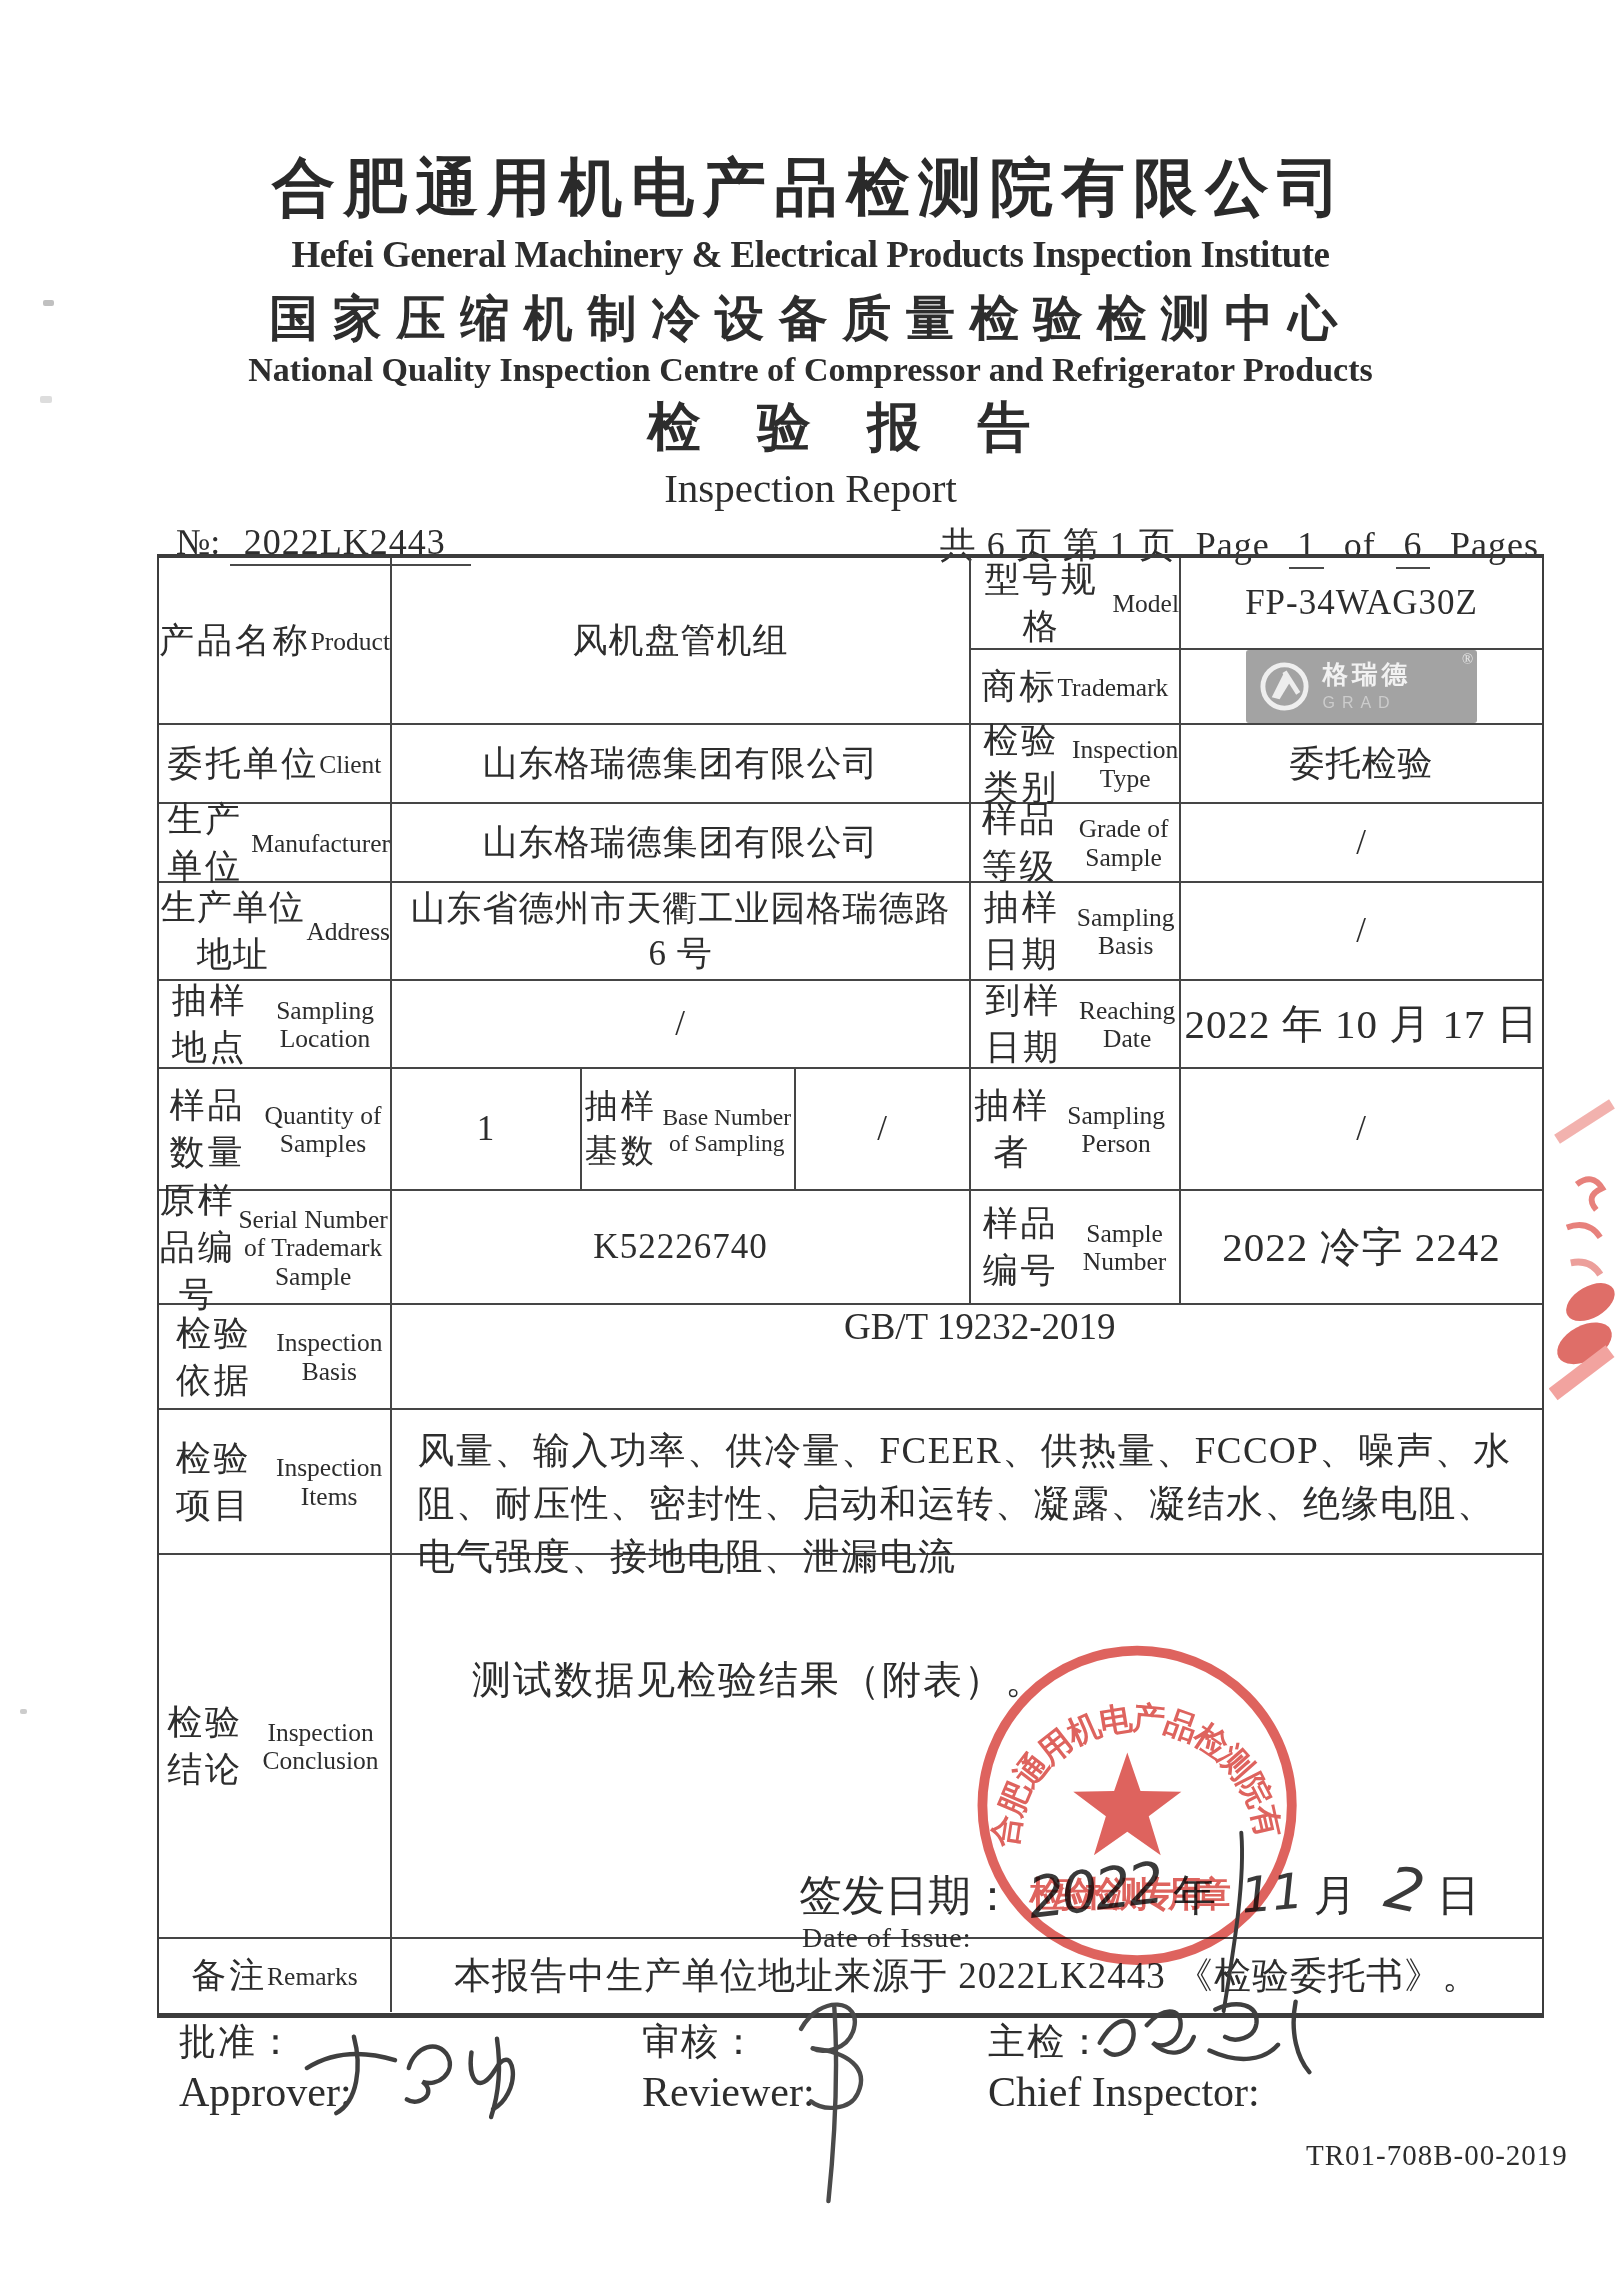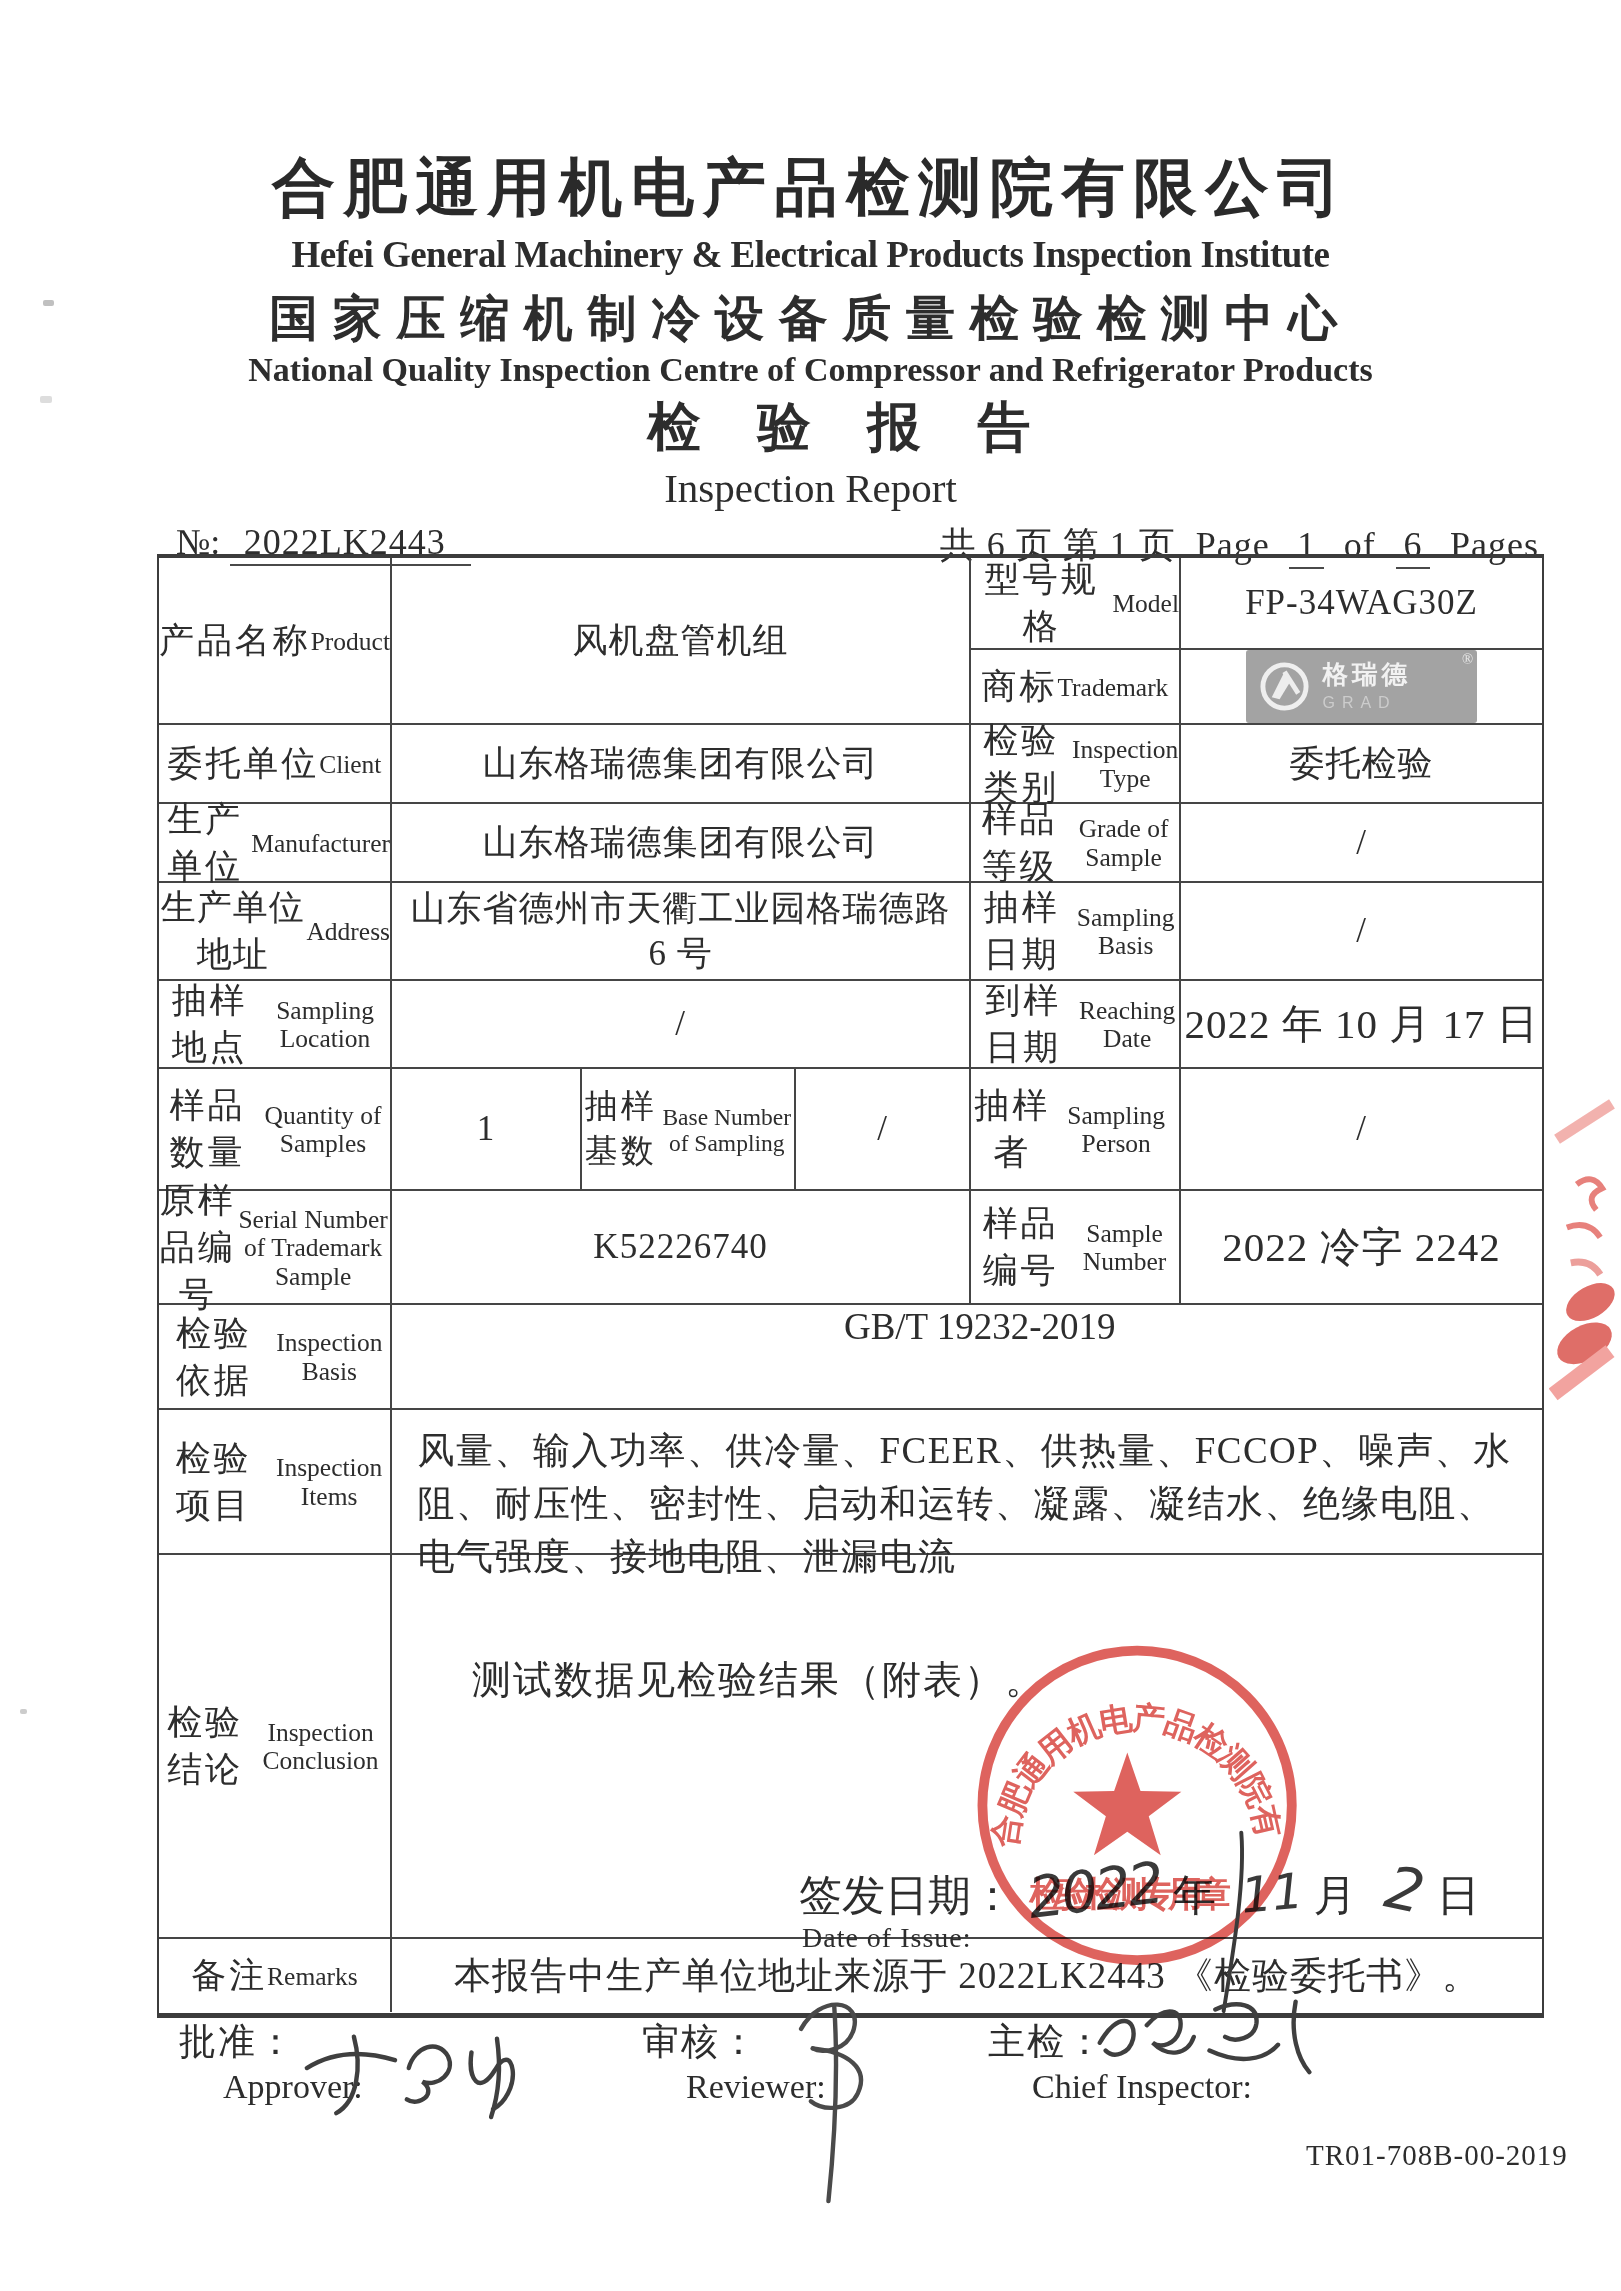--- a/index.html
+++ b/index.html
@@ -54,21 +54,21 @@
             display:flex; align-items:center; position:relative; }
   .tm-circle { margin-left:11.8px; }
   .tm-txt { margin-left:11.8px; text-align:left; }
   .tm-cn { font-size:25.5px; color:#f2f2f2; font-weight:bold; letter-spacing:3.9px; line-height:1; }
   .tm-en { font-size:16px; color:#cccccc; letter-spacing:6.9px; line-height:1;
            font-family:"Liberation Sans",sans-serif; margin-top:8px; }
   .tm-reg { position:absolute; top:1px; right:3.9px; font-size:14.7px; color:#e9e9e9; }
 
   .sig-label { position:absolute; white-space:nowrap; }
   .sig-cn { font-size:37px; letter-spacing:2px; }
-  .sig-en { font-size:34px;margin-left:44px; }
+  .sig-en { font-size:42px; }
   .doc-code { position:absolute; left:1306px; top:2139px; font-size:29px; letter-spacing:1px; }
   .speck { position:absolute; background:#8d8d8d; border-radius:2px; opacity:.55; }
   svg text { font-family:"Liberation Serif","DejaVu Serif",serif; }
 </style>
 </head>
 <body>
 
 <div>
 
   <div class="hdr org-cn">合肥通用机电产品检测院有限公司</div>

